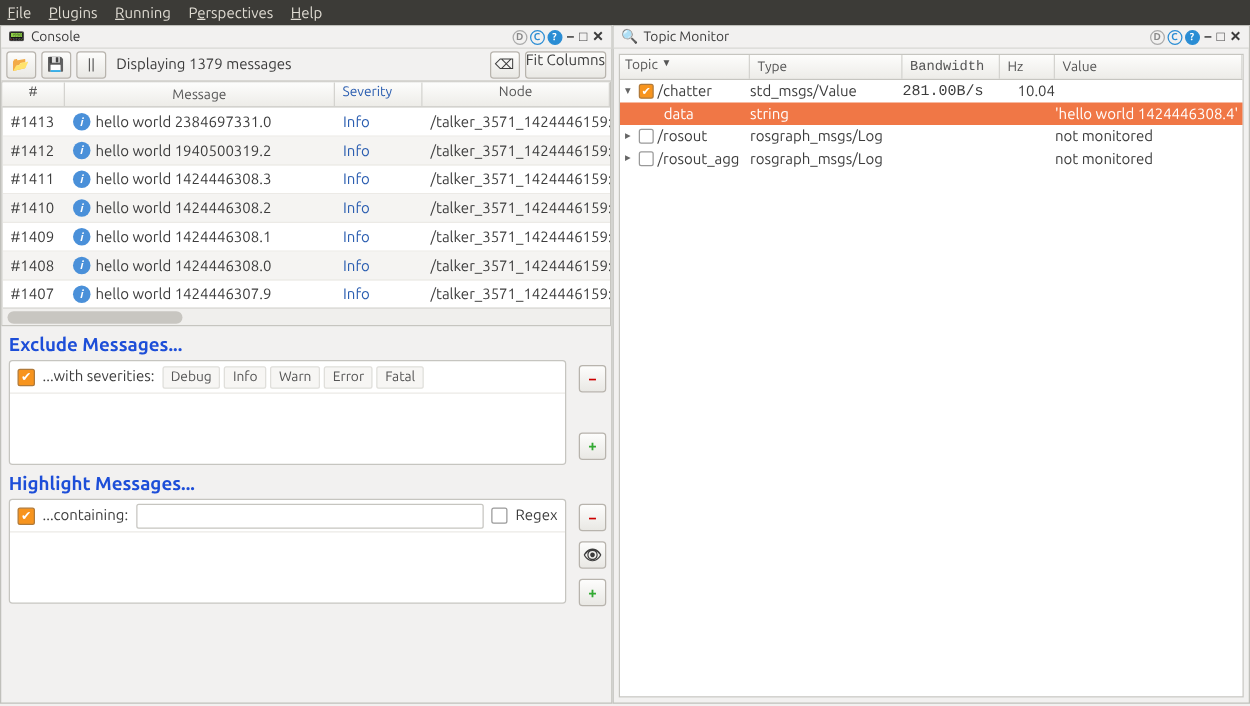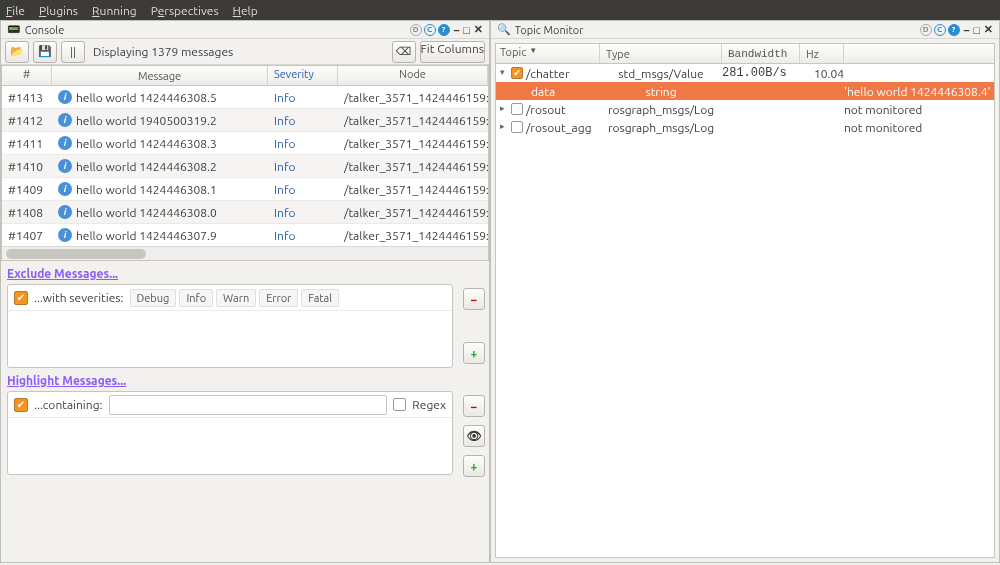--- a/index.html
+++ b/index.html
@@ -36,40 +36,40 @@
 .col-idx { width: 50px; }
 .col-msg { width: 216px; display: flex; align-items: center; gap: 4px; }
 .col-sev { width: 70px; color: #2a5db0; }
 .col-node { flex: 1; }
 
 .info-icon { width: 14px; height: 14px; border-radius: 50%; background: #4a90d9; color: #fff; display: inline-flex; align-items: center; justify-content: center; font-size: 9px; font-style: italic; font-weight: bold; }
 
 .hscroll { height: 14px; background: #f0efed; border-top: 1px solid #d8d7d3; position: relative; }
 .hscroll .thumb { position: absolute; left: 4px; top: 2px; width: 140px; height: 10px; background: #c8c6c1; border-radius: 5px; }
 
-.section-label { padding: 6px 6px 4px 6px; font-weight: bold; font-size: 12px; color: #8b5cf6; text-decoration: underline; }
+.section-label { padding: 6px 6px 4px 6px; font-weight: bold; font-size: 15px; color: #1d4ed8; }
 .filter-box { margin: 0 6px; border: 1px solid #c6c5c0; border-radius: 3px; background: #fff; display: flex; flex-direction: column; }
 .filter-row { display: flex; align-items: center; height: 26px; padding: 0 6px; gap: 6px; border-bottom: 1px solid #eceae6; }
 .filter-row .chk { width: 14px; height: 14px; border: 1px solid #b07a3a; background: #f7941e; border-radius: 2px; display: inline-flex; align-items: center; justify-content: center; color: #fff; font-size: 10px; }
 .sev-btn { padding: 2px 6px; border: 1px solid #e0dfdb; background: #f7f6f4; border-radius: 2px; color: #555; font-size: 11px; text-align: right; }
 .filter-body { height: 56px; }
 .side-btn { width: 22px; height: 22px; border: 1px solid #b8b4ad; background: linear-gradient(#fdfdfc,#e9e8e4); border-radius: 3px; display: flex; align-items: center; justify-content: center; margin: 4px; font-weight: bold; }
 .filter-area { display: flex; }
 .filter-side { display: flex; flex-direction: column; justify-content: space-between; align-items: flex-start; }
 .regex-chk { width: 13px; height: 13px; border: 1px solid #999; display: inline-block; border-radius: 2px; }
 .text-input { flex: 1; height: 20px; border: 1px solid #c6c5c0; border-radius: 2px; padding: 0 4px; }
 
 
 .topic-table { flex: 1; margin: 4px; border: 1px solid #c6c5c0; background: #fff; display: flex; flex-direction: column; }
 .topic-thead { display: flex; background: linear-gradient(#fdfdfc,#edece8); border-bottom: 1px solid #c6c5c0; height: 20px; }
 .topic-th { border-right: 1px solid #d4d3cf; padding: 2px 6px; font-size: 11px; color: #555; display: flex; align-items: center; gap: 4px; }
 .topic-row { display: flex; height: 18px; align-items: center; font-size: 12px; }
 .topic-row.selected { background: #f07746; color: #fff; }
 .tc-topic { width: 104px; padding-left: 4px; display: flex; align-items: flex-start; gap: 3px; }
-.tc-type { width: 122px; text-align: center; }
+.tc-type { width: 122px; }
 .tc-bw { width: 78px; font-family: Liberation Mono, monospace; }
 .tc-hz { width: 44px; text-align: right; }
 .tc-value { flex: 1; }
 .tree-arrow { display: inline-block; width: 8px; font-size: 9px; color: #666; }
 .topic-chk { width: 12px; height: 12px; border: 1px solid #999; border-radius: 2px; display: inline-flex; align-items: center; justify-content: center; font-size: 9px; }
 .topic-chk.checked { background: #f7941e; border-color: #b07a3a; color: #fff; }
 
 .title-icons { display: flex; gap: 2px; align-items: center; }
 .small-circle { width: 12px; height: 12px; border-radius: 50%; display: inline-flex; align-items: center; justify-content: center; font-size: 8px; font-weight: bold; border: 1px solid; }
 .circ-d { color: #888; border-color: #aaa; }
@@ -119,21 +119,21 @@
         <div class="th col-idx" style="text-align:center">#</div>
         <div class="th col-msg" style="justify-content:center">Message</div>
         <div class="th col-sev">Severity</div>
         <div class="th col-node" style="text-align:center">Node</div>
       </div>
       <div class="tbody" id="console-tbody">
           <div class="tr">
             <div class="td col-idx">#1413</div>
             <div class="td col-msg">
               <span class="info-icon">i</span>
-              <span>hello world 1424446308.5</span>
+              <span>hello world 2384697331.0</span>
             </div>
             <div class="td col-sev">Info</div>
             <div class="td col-node">/talker_3571_1424446159:</div>
           </div>
           <div class="tr">
             <div class="td col-idx">#1412</div>
             <div class="td col-msg">
               <span class="info-icon">i</span>
               <span>hello world 1940500319.2</span>
             </div>
@@ -248,20 +248,21 @@
 
     <div class="topic-table">
       <div class="topic-thead">
         <div class="topic-th tc-topic">
             <span>Topic</span>
             <span style="font-size:8px">▼</span>
           </div>
         <div class="topic-th tc-type">Type</div>
         <div class="topic-th tc-bw">Bandwidth</div>
         <div class="topic-th tc-hz">Hz</div>
+        <div class="topic-th tc-value">Value</div>
       </div>
       <div id="topic-tbody">
           <div class="topic-row">
             <div class="tc-topic" style="padding-left:4px">
               <span class="tree-arrow">▾</span>
               <span class="topic-chk checked">✔</span>
               <span>/chatter</span>
             </div>
             <div class="tc-type">std_msgs/Value</div>
             <div class="tc-bw">281.00B/s</div>

